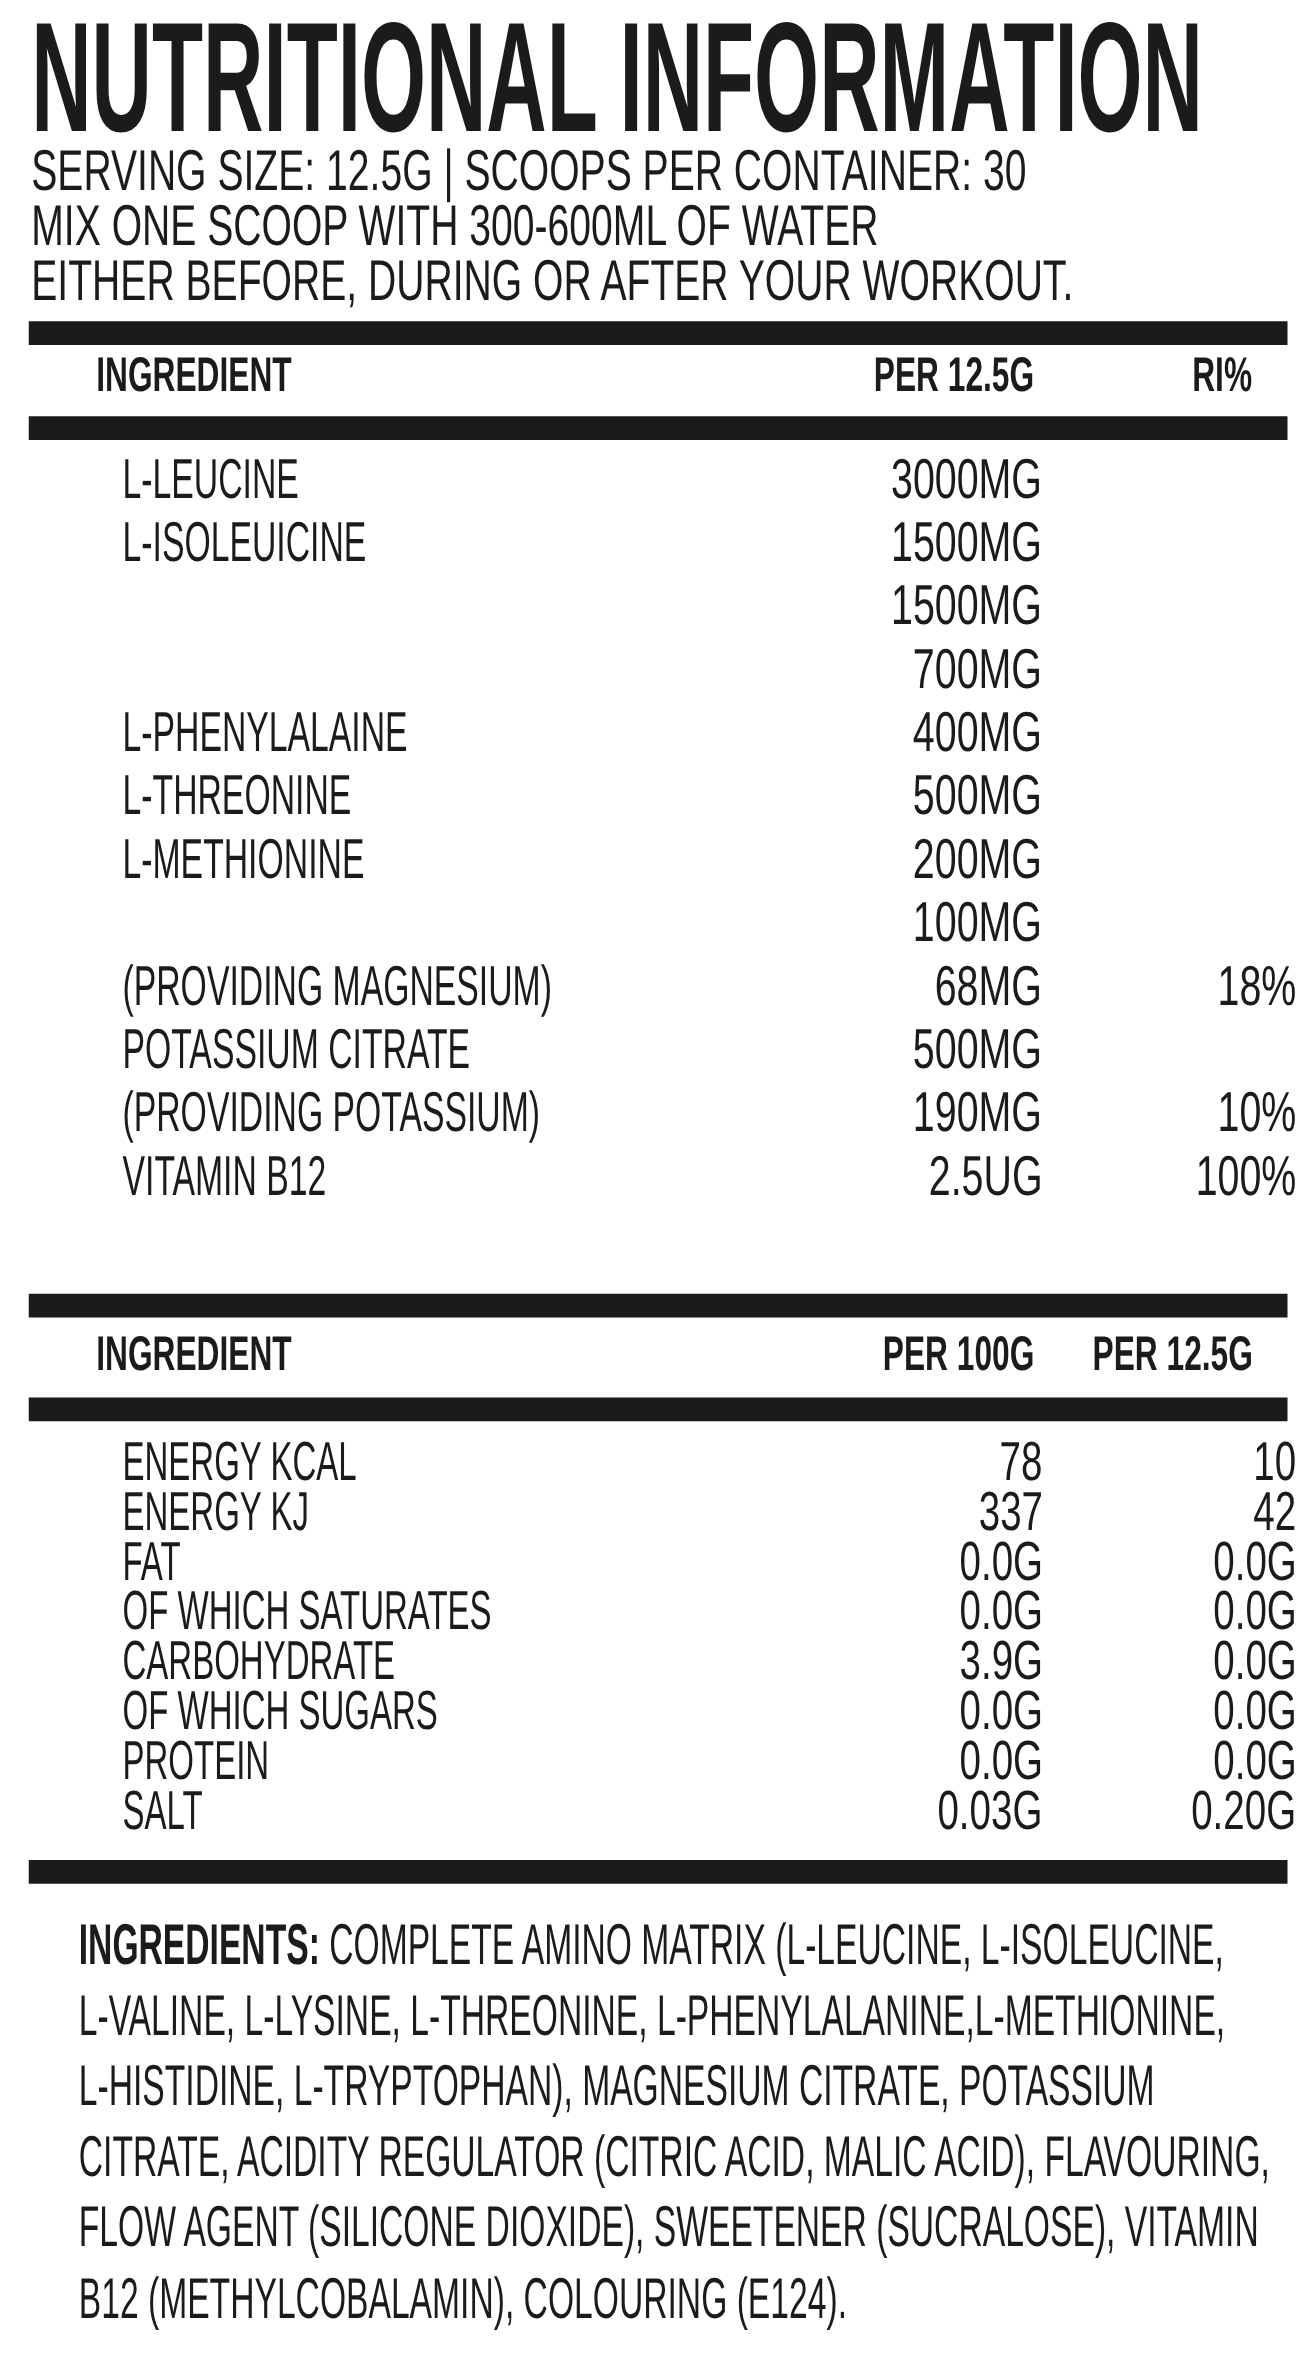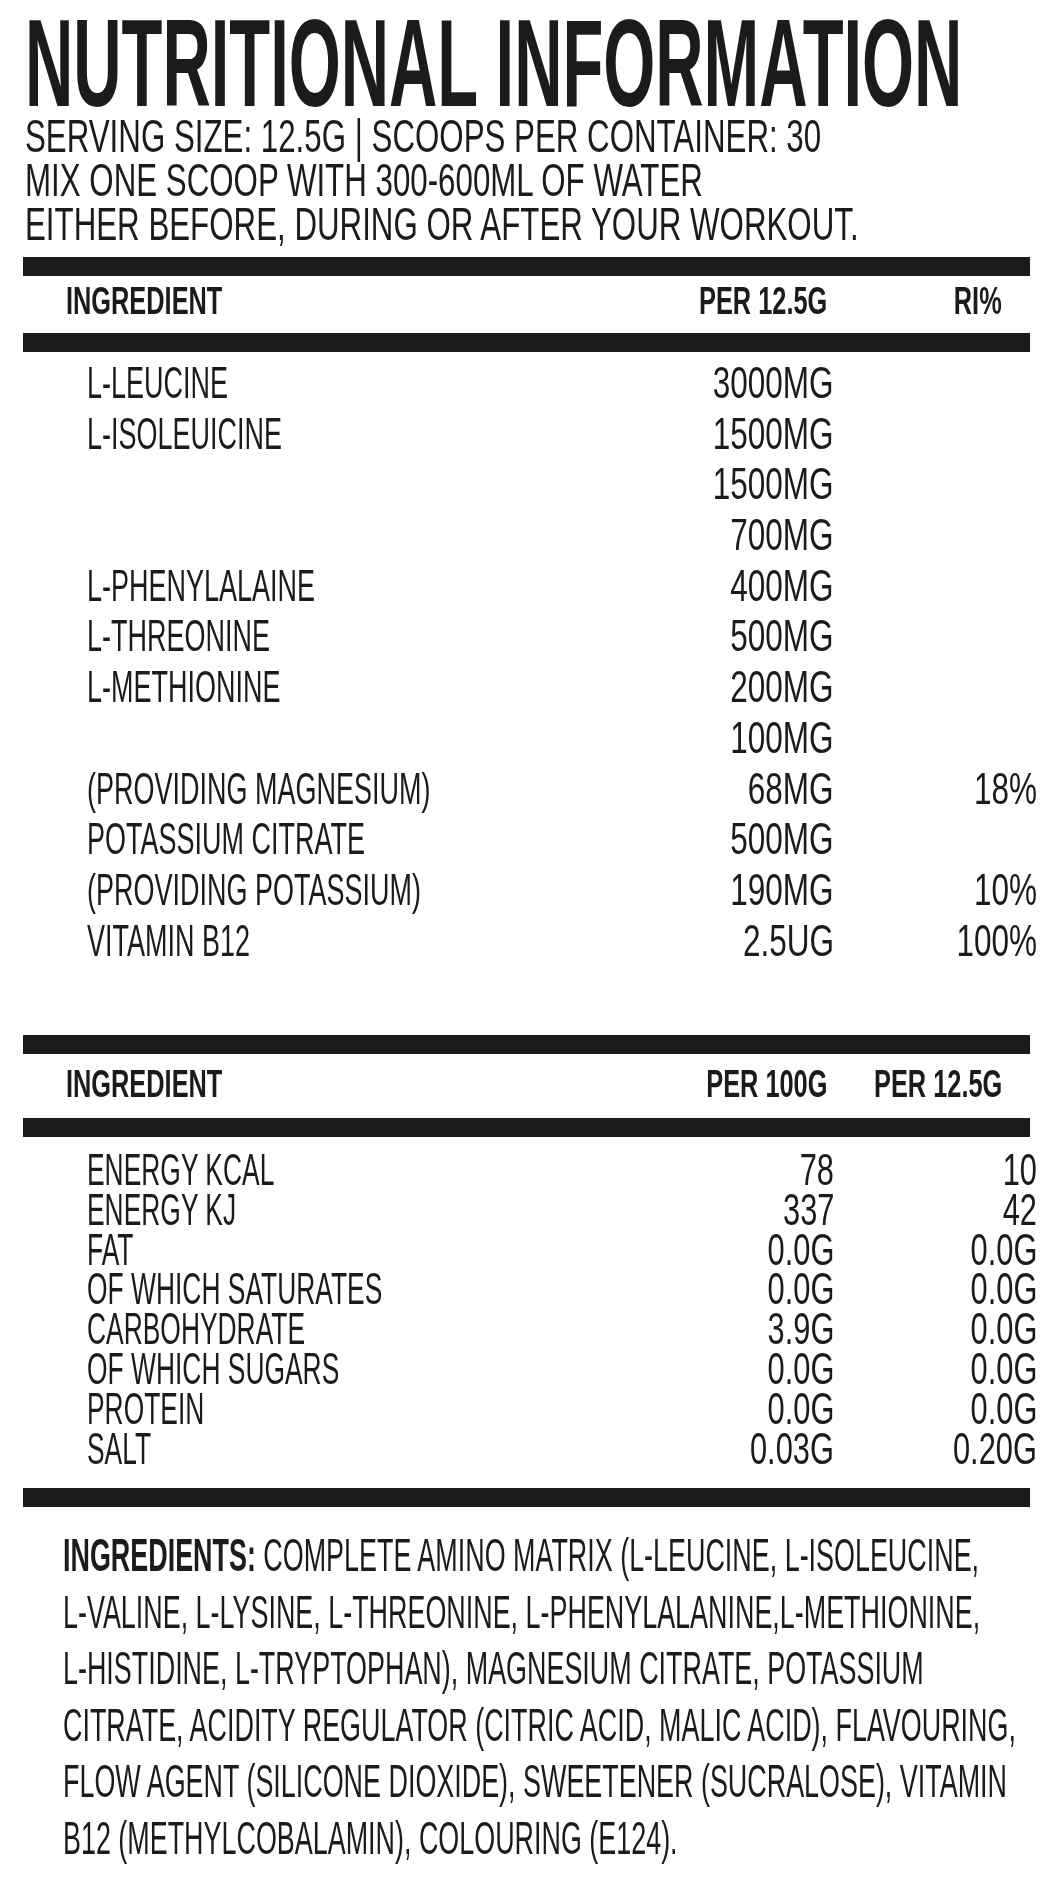--- a/index.html
+++ b/index.html
@@ -15,21 +15,21 @@
   .sub1{top:117px}.sub2{top:161px}.sub3{top:205px}
 
   .bar{position:absolute;left:23px;width:1007px;height:19px;background:#1d1a1b;}
   .bar1{top:257px}.bar2{top:333px}.bar3{top:1035px}.bar4{top:1118px}.bar5{top:1488px}
 
   .thead{position:absolute;left:0;width:1053px;font-size:39px;line-height:39px;font-weight:700;}
   .thead1{top:281px}.thead2{top:1064px}
   .thead .cond{transform:scaleX(.65);}
 
   .cell{position:absolute;top:0;}
-  .cell.name{left:66px;text-align:right;}
+  .cell.name{left:77px;text-align:right;}
   .cell.v1{right:240px;text-align:right;}
   .cell.v2{right:37px;text-align:right;}
   .cell.v1 .cond,.cell.v2 .cond{transform-origin:100% 50%;}
   .thead .cell.v1{right:226px}.thead .cell.v2{right:51px}
 
   .tbody{position:absolute;left:0;width:1053px;margin-left:21px;}
   .t1{top:358px}
   .t1 .row{position:relative;height:50.7px;font-size:45px;line-height:50.7px;}
   .t2{top:1150px}
   .t2 .row{position:relative;height:39.8px;font-size:44px;line-height:39.8px;}

